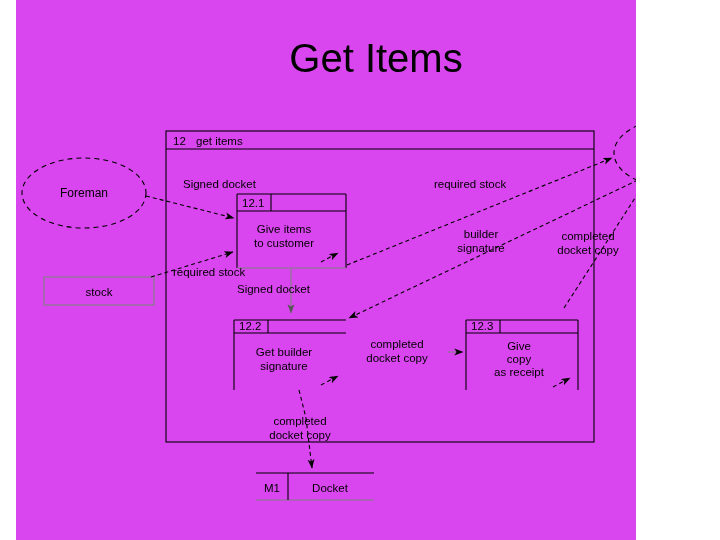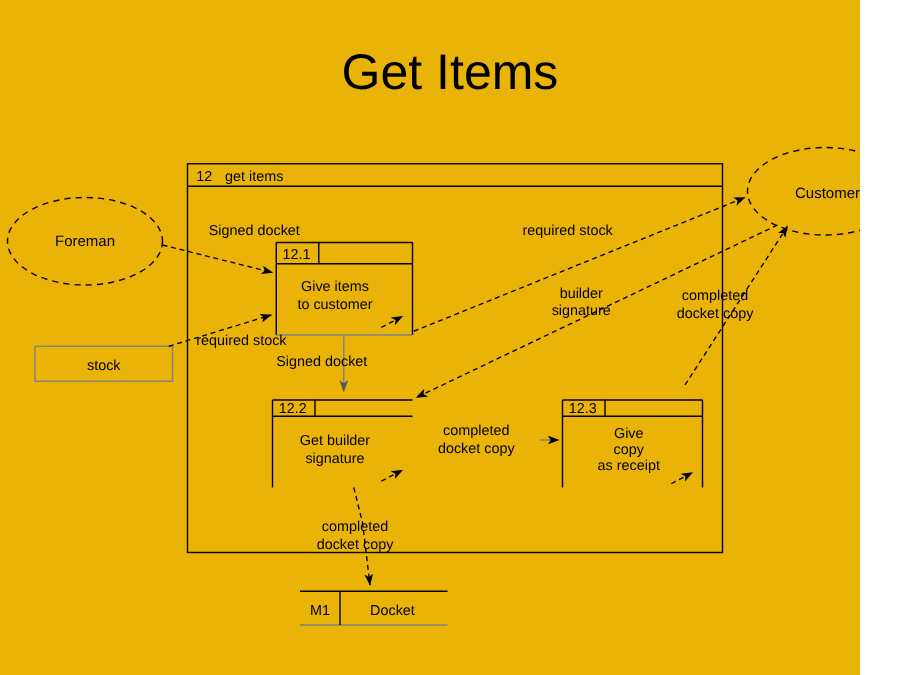--- a/index.html
+++ b/index.html
@@ -2,25 +2,26 @@
 <html><head>
 <meta charset="utf-8">
 <style>
   html, body {
     margin: 0;
     padding: 0;
     background: #ffffff;
   }
   #slide {
     position: relative;
-    width: 688px;
+    width: 620px;
     height: 540px;
-    background: #eab308;
+    background: #d946ef;
     overflow: hidden;
     font-family: "Liberation Sans", sans-serif;
+    margin-left: 16px;
   }
   #slide-title {
     position: absolute;
     left: 0;
     top: 38px;
     width: 720px;
     text-align: center;
     font-size: 40px;
     font-weight: 400;
     color: #000000;

